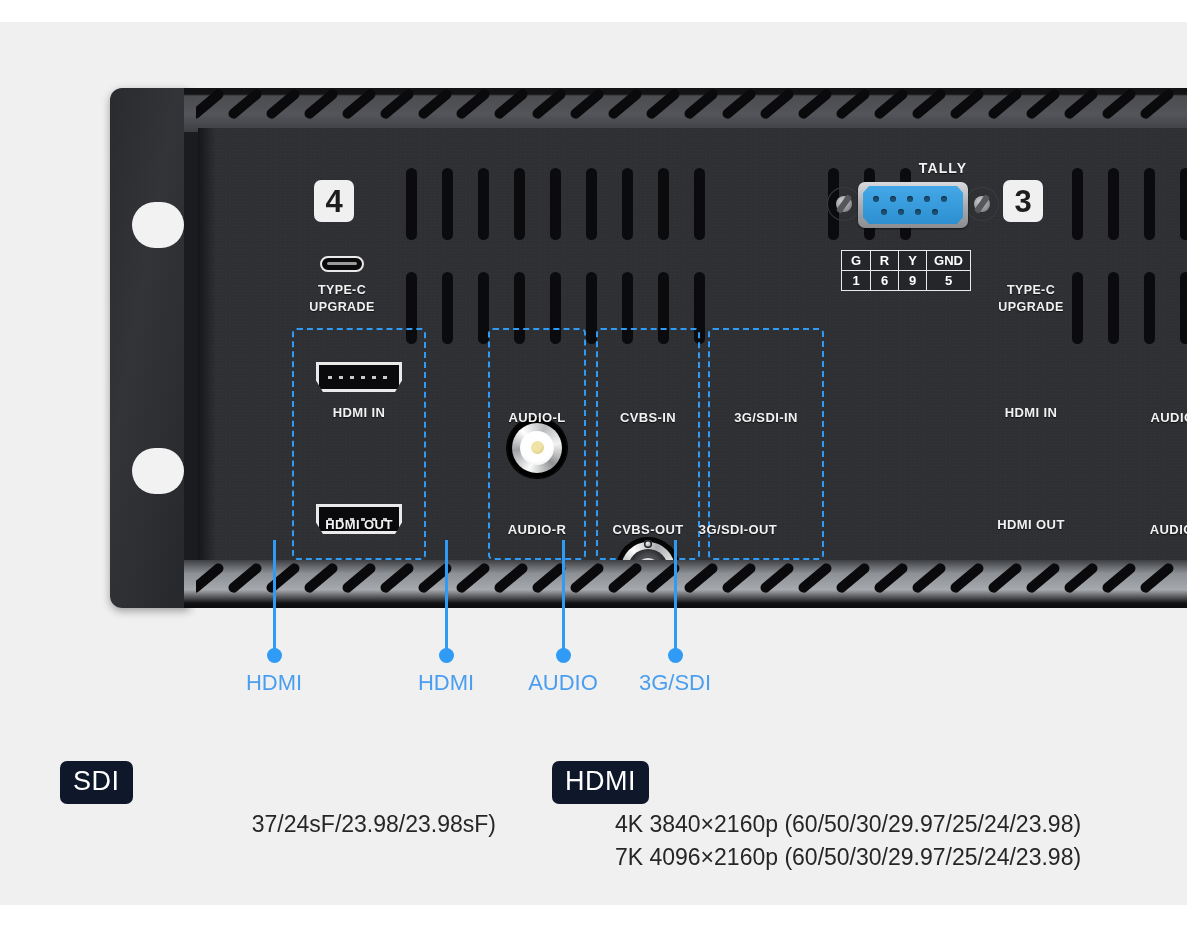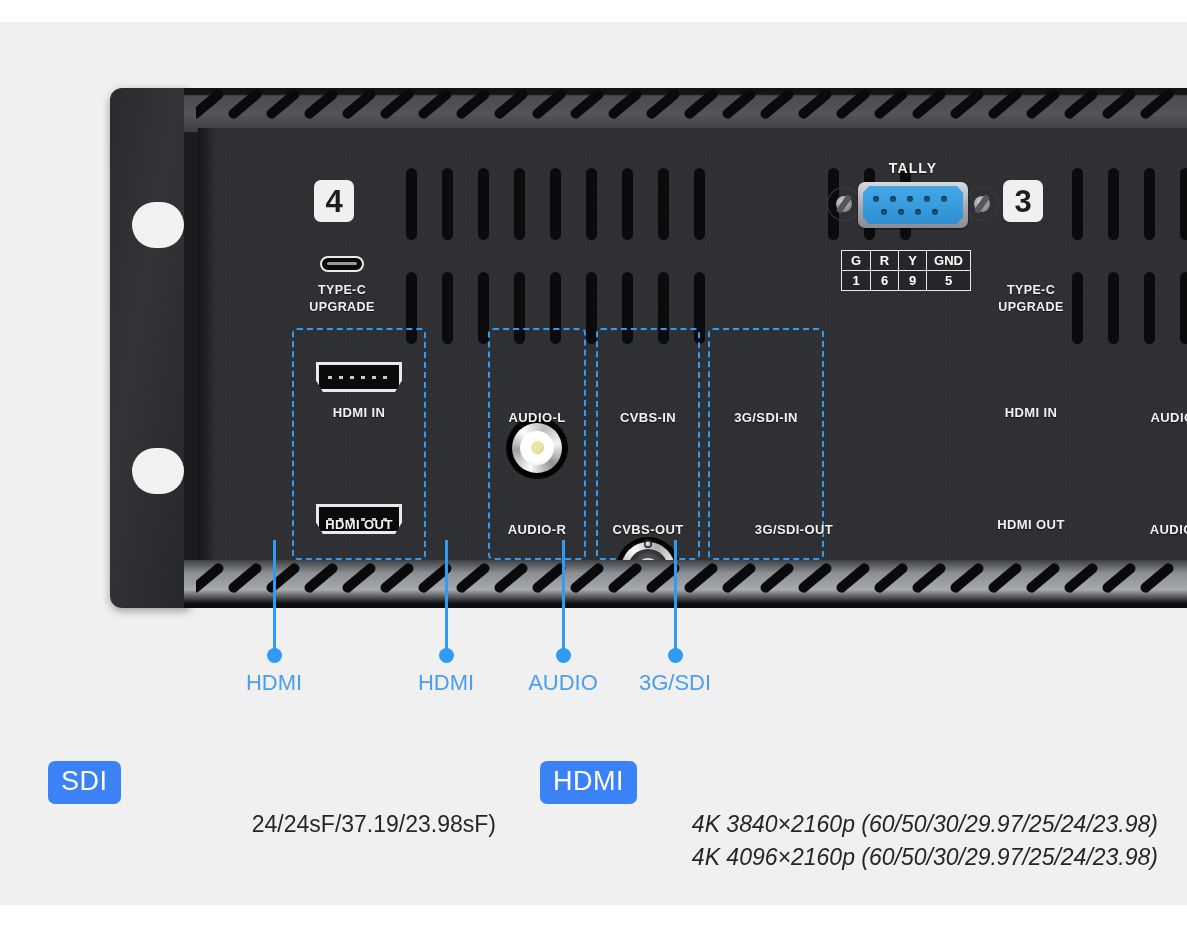--- a/index.html
+++ b/index.html
@@ -303,37 +303,38 @@
     position:absolute;
     color:#4a9ef0;
     font-size:22px;
     white-space:nowrap;
     text-align:center;
   }
 
   
   .spec-badge {
     position:absolute;
-    background:#3b82f6;
+    background:#0f172a;
     color:#ffffff;
     font-size:27px;
     line-height:1;
     border-radius:7px;
     padding:7px 13px 9px 13px;
     letter-spacing:.5px;
+    margin-left:12px;
   }
   .spec-lines {
     position:absolute;
     color:#262626;
     font-size:23px;
     line-height:33px;
     white-space:nowrap;
   }
   #sdi-lines { text-align:right; }
-  #hdmi-lines { text-align:right;font-style:italic; }
+  #hdmi-lines { text-align:center; }
 </style>
 </head>
 <body>
 
 <div id="stage">
 
   <div class="bg-band" id="bg-main"></div>
 
   <div id="device">
 
@@ -453,23 +454,23 @@
             <div class="pin"></div>
         </div>
         <div class="silk" style="left:400px; top:282px; width:100px;">CVBS-IN</div>
 
         <div class="silk" style="left:400px; top:394px; width:100px;">CVBS-OUT</div>
 
         <div class="dash-box" style="left:510px; top:200px; width:116px; height:232px;"></div>
 
         <div class="silk" style="left:518px; top:282px; width:100px;">3G/SDI-IN</div>
 
-        <div class="silk" style="left:540px; top:394px; width:112px;">3G/SDI-OUT</div>
-
-        <div class="silk tally-title" style="left:670px; top:32px; width:90px;">TALLY</div>
+        <div class="silk" style="left:484px; top:394px; width:112px;">3G/SDI-OUT</div>
+
+        <div class="silk tally-title" style="left:700px; top:32px; width:90px;">TALLY</div>
         <div id="tally-conn" style="left:630px; top:52px;">
           <div class="db9-screw" id="db9-screw-left"></div>
           <div class="db9-screw" id="db9-screw-right"></div>
           <div id="db9-shell">
             <div id="db9-face">
                 <div class="db9-pin" style="left: 10px; top: 10px;"></div>
                 <div class="db9-pin" style="left: 27px; top: 10px;"></div>
                 <div class="db9-pin" style="left: 44px; top: 10px;"></div>
                 <div class="db9-pin" style="left: 61px; top: 10px;"></div>
                 <div class="db9-pin" style="left: 78px; top: 10px;"></div>
@@ -554,22 +555,22 @@
       <div class="callout-line" style="left: 561.5px; top: 540px; height: 115px;"></div>
       <div class="callout-dot" style="left: 555.5px; top: 648px;"></div>
       <div class="callout-label" style="left: 483px; top: 670px; width: 160px;">AUDIO</div>
       <div class="callout-line" style="left: 673.5px; top: 540px; height: 115px;"></div>
       <div class="callout-dot" style="left: 667.5px; top: 648px;"></div>
       <div class="callout-label" style="left: 595px; top: 670px; width: 160px;">3G/SDI</div>
     </div>
 
   <div class="spec-badge" style="left:48px; top:761px;">SDI</div>
   <div class="spec-lines" id="sdi-lines" style="left:40px; top:808px; width:456px;">
-    <div>24/24sF/37.19/23.98sF)</div>
+    <div>37/24sF/23.98/23.98sF)</div>
   </div>
 
   <div class="spec-badge" style="left:540px; top:761px;">HDMI</div>
   <div class="spec-lines" id="hdmi-lines" style="left:538px; top:808px; width:620px;">
     <div>4K 3840×2160p (60/50/30/29.97/25/24/23.98)</div>
-    <div>4K 4096×2160p (60/50/30/29.97/25/24/23.98)</div>
+    <div>7K 4096×2160p (60/50/30/29.97/25/24/23.98)</div>
   </div>
 
 </div>
 
 </body></html>

